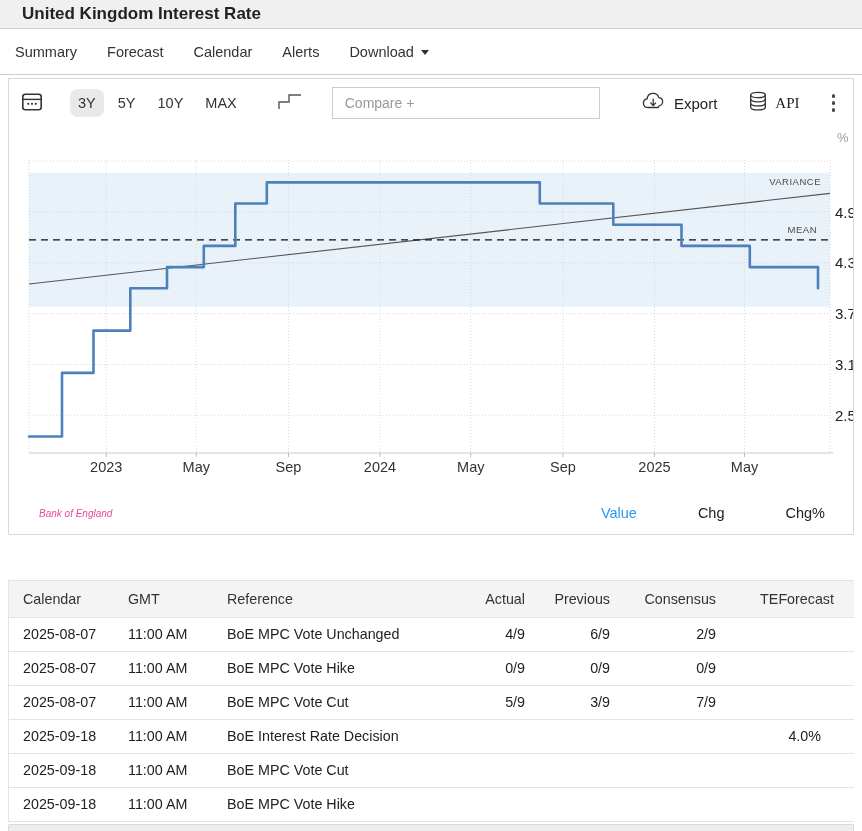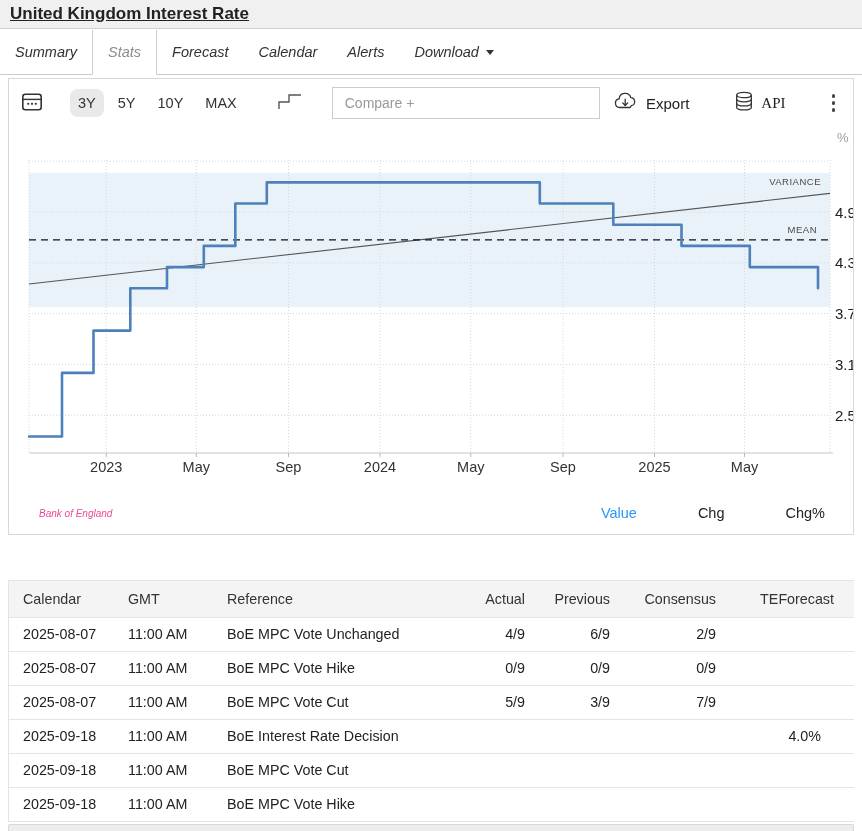--- a/index.html
+++ b/index.html
@@ -1,38 +1,38 @@
 <!DOCTYPE html>
 <html><head>
 <meta charset="utf-8">
 <style>
   * { margin:0; padding:0; box-sizing:border-box; }
   html,body { width:862px; height:831px; background:#fff; font-family:"Liberation Sans", sans-serif; position:relative; overflow:hidden; }
 
   
   .title-bar { position:absolute; top:0; left:0; width:862px; height:29px; background:#f0f0f0; border-bottom:1px solid #cfcfcf; }
-  .title-bar h1 { font-size:17px; font-weight:bold; color:#222; line-height:28px; padding-left:10px;text-decoration:underline; }
+  .title-bar h1 { font-size:17px; font-weight:bold; color:#222; line-height:28px; padding-left:22px; }
 
   
   .tab-bar { position:absolute; top:30px; left:0; width:862px; height:45px; display:flex; align-items:stretch; border-bottom:1px solid #ccc; background:#fff; }
-  .tab { display:flex; align-items:center; padding:0 15px; font-size:14.5px; color:#333; cursor:pointer;font-style:italic; }
+  .tab { display:flex; align-items:center; padding:0 15px; font-size:14.5px; color:#333; cursor:pointer; }
   .tab.active { background:#fff; border-left:1px solid #ccc; border-right:1px solid #ccc; border-bottom:1px solid #fff; margin-bottom:-1px; color:#8e8e8e; }
   .caret-down { display:inline-block; width:0; height:0; border-left:4px solid transparent; border-right:4px solid transparent; border-top:5px solid #333; margin-left:7px; }
 
   
   .chart-panel { position:absolute; top:78px; left:8px; width:846px; height:457px; border:1px solid #d8d8d8; background:#fff; }
   .chart-toolbar { position:absolute; top:0; left:0; width:844px; height:48px; display:flex; align-items:center; padding:0 12px 0 8px; }
   .icon-btn { display:flex; align-items:center; justify-content:center; cursor:pointer; background:none; border:none; padding:0; }
   .cal-btn { width:30px; height:30px; margin-right:20px; }
   .range-btn { font-size:14.5px; color:#333; padding:6px 8px; margin:0 3px; border-radius:8px; background:none; border:none; cursor:pointer; }
   .range-btn.active { background:#e9e9e9; }
   .step-btn { margin-left:26px; width:32px; height:26px; }
   .compare-input { margin-left:26px; width:268px; height:32px; border:1px solid #ccc; font-size:14px; color:#555; padding-left:12px; font-family:"Liberation Sans", sans-serif; }
   .compare-input::placeholder { color:#999; opacity:1; }
-  .tool-right { margin-left:auto; display:flex; align-items:center;gap:14px; }
+  .tool-right { margin-left:auto; display:flex; align-items:center; }
   .tool-link { display:flex; align-items:center; font-size:15px; color:#222; cursor:pointer; background:none; border:none; font-family:"Liberation Sans", sans-serif; }
   .tool-link svg { margin-right:8px; }
   .api-btn { margin-left:32px;font-family:Liberation Serif, serif; }
   .kebab { margin-left:26px; display:flex; flex-direction:column; align-items:center; cursor:pointer; padding:2px 6px; }
   .kebab i { width:3.5px; height:3.5px; border-radius:50%; background:#444; margin:1.8px 0; }
 
   .chart-svg { position:absolute; top:48px; left:0; }
   svg text { font-family:"Liberation Sans", sans-serif; }
 
   .chart-footer { position:absolute; bottom:13px; left:30px; right:28px; display:flex; justify-content:space-between; align-items:center; }
@@ -58,23 +58,20 @@
 </head>
 <body>
 
 <div class="title-bar">
   <h1>United Kingdom Interest Rate</h1>
 </div>
 
 <div class="tab-bar">
   <div class="tab">
       <span>Summary</span>
-    </div>
-  <div class="tab active">
-      <span>Stats</span>
     </div>
   <div class="tab">
       <span>Forecast</span>
     </div>
   <div class="tab">
       <span>Calendar</span>
     </div>
   <div class="tab">
       <span>Alerts</span>
     </div>

